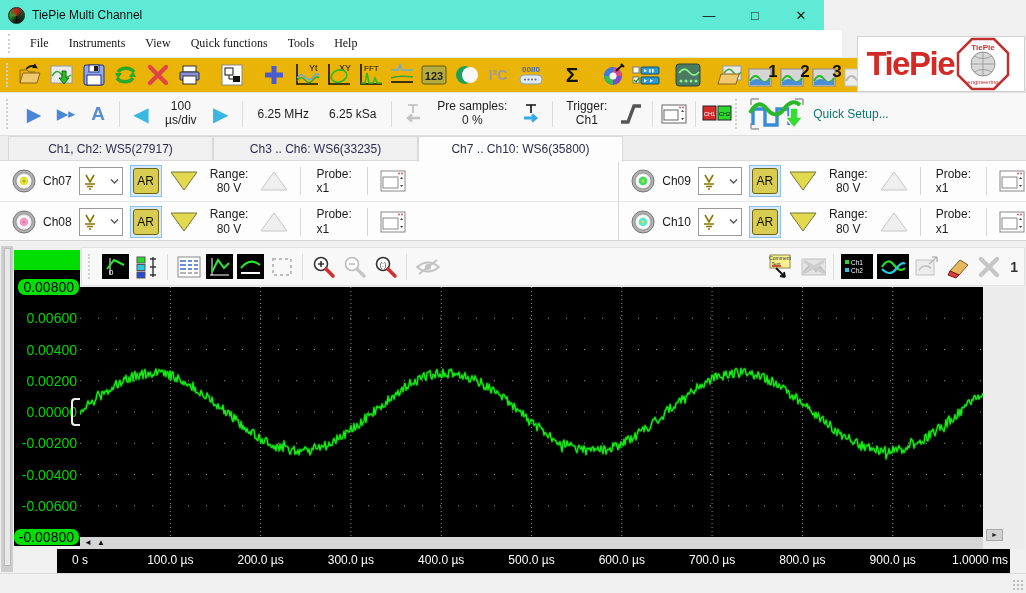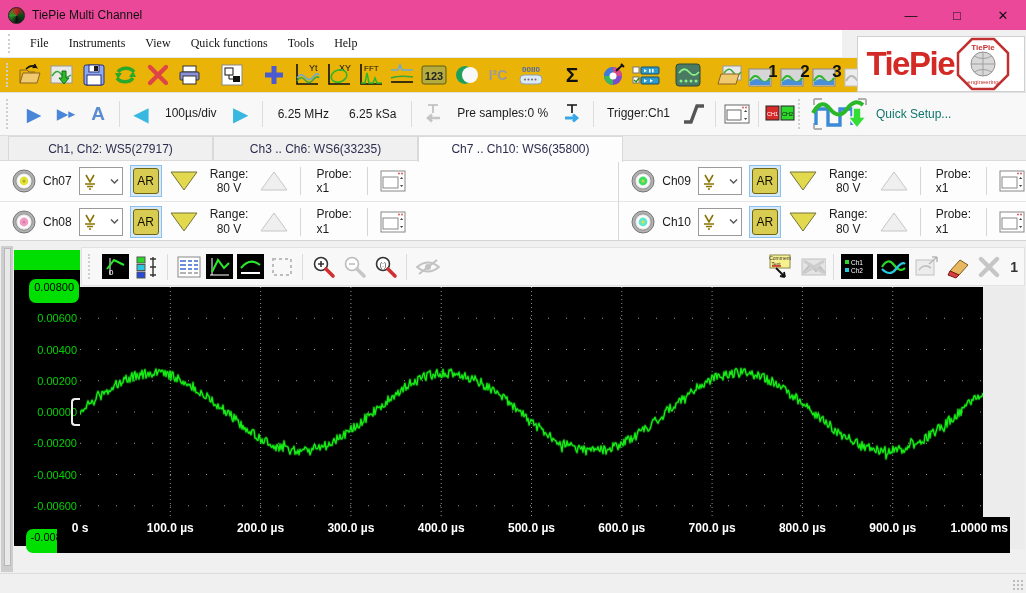--- a/index.html
+++ b/index.html
@@ -1,41 +1,41 @@
 <!DOCTYPE html>
 <html><head>
 <meta charset="utf-8">
 <style>
   * { box-sizing: border-box; margin: 0; padding: 0; }
   html,body { width:1026px; height:593px; overflow:hidden; }
   body { font-family:"Liberation Sans", sans-serif; font-size:12px; color:#000; background:#fff; }
   #app { position:relative; width:1026px; height:593px; background:#f0f0f0; outline:1px solid #7a7a7a; }
 
   
-  .titlebar { position:absolute; left:0; top:0; width:1026px; height:30px; background:#ec4899; display:flex; align-items:center; padding-left:8px;text-align:center; }
+  .titlebar { position:absolute; left:0; top:0; width:824px; height:30px; background:#5eead4; display:flex; align-items:center; padding-left:8px;text-align:center; }
   .app-icon { width:17px; height:17px; border-radius:50%; background:conic-gradient(#c42020,#0a4a1a,#101010,#2a9a2a,#c42020); border:1px solid #222; margin-right:7px; }
   .title-text { font-size:12px; color:#111; }
   .win-controls { position:absolute; right:0; top:0; height:30px; display:flex; }
   .win-btn { width:46px; height:30px; display:flex; align-items:center; justify-content:center; font-size:13px; color:#111; }
 
   
   .menubar { position:absolute; left:0; top:30px; width:842px; height:27px; background:#fff; display:flex; align-items:center; padding-left:6px;font-family:Liberation Serif, serif; }
   .drag-handle { width:6px; height:70%; border-left:2px dotted #cfcfcf; margin:0 6px 0 2px; }
   .menu-item { padding:4px 10px; color:#141414; }
 
   
   .logo-panel { position:absolute; left:857px; top:36px; width:168px; height:56px; background:#fff; border:1px solid #d0d0d0; display:flex; align-items:center; justify-content:flex-end; padding-right:14px; z-index:3; }
   .brand-text { font-size:33px; font-weight:bold; letter-spacing:-1.5px; color:#d42a26; margin-right:2px; }
 
   
   .toolbar1 { position:absolute; left:0; top:57px; width:857px; height:35px; background:#eab308; border-top:1px solid #e7e7e7; display:flex; align-items:center; padding-left:4px; }
   .toolbar2 { position:absolute; left:0; top:92px; width:1026px; height:44px; background:#f8f8f8; border-top:1px solid #e2e2e2; border-bottom:1px solid #dddddd; display:flex; align-items:center; padding-left:4px; }
   .tbtn { min-width:30px; height:30px; display:flex; align-items:center; justify-content:center; margin:0 1px; }
   .sep { width:1px; height:26px; background:#dcdcdc; margin:0 5px; }
-  .stack { display:flex; flex-direction:row; align-items:center; line-height:1.15; padding:0 8px; color:#1c1c1c; }
+  .stack { display:flex; flex-direction:column; align-items:center; line-height:1.15; padding:0 8px; color:#1c1c1c; }
   .glyph-blue { color:#4a86d8; font-size:19px; }
   .glyph-cyan { color:#38b8e0; font-size:20px; }
   .auto-a { font-size:19px; font-weight:bold; color:#5a8cd0; }
   .val-label { padding:0 10px; color:#1c1c1c; }
   .qs-label { padding-left:6px; color:#0f766e; }
 
   
   .tabsrow { position:absolute; left:0; top:136px; width:1026px; height:25px; background:#eeeeee; border-bottom:1px solid #dadada; display:flex; padding-left:8px; }
   .tab { min-width:205px; text-align:center; line-height:24px; background:#f0f0f0; border:1px solid #d9d9d9; border-bottom:none; color:#2c2c4e; }
   .tab.active { background:#fdfdfd; margin-bottom:-1px; height:26px; z-index:2; }
@@ -57,33 +57,33 @@
   
   .dock-strip { position:absolute; left:1px; top:246px; width:12px; height:326px; background:#cdcdcd; }
   .dock-strip::after { content:""; position:absolute; left:3px; top:2px; width:5px; height:97%; background:#e9e9e9; border:1px solid #b8b8b8; }
   .graph-toolbar { position:absolute; left:81px; top:247px; width:944px; height:39px; background:#f8f8f8; border:1px solid #e2e2e2; display:flex; align-items:center; padding-left:4px; }
   .gico { width:27px; height:25px; background:#000; display:flex; align-items:center; justify-content:center; margin:0 2px; }
   .wico { width:27px; height:25px; display:flex; align-items:center; justify-content:center; margin:0 2px; }
   .graph-count { font-size:14px; font-weight:bold; color:#333; padding:0 6px; }
 
   .yaxis { position:absolute; left:14px; top:250px; width:66px; height:296px; background:#000; }
   .yaxis-header { position:absolute; left:0; top:0; width:100%; height:20px; background:#00dd00; }
-  .ylabel { position:absolute; right:3px; height:24px; line-height:16px; font-size:11px; color:#00d400; text-align:right; }
+  .ylabel { position:absolute; right:3px; height:16px; line-height:16px; font-size:14px; color:#00d400; text-align:right; }
   .ylabel.pill { background:#00e000; color:#000; border-radius:7px; padding:0 5px; right:1px; }
 
   .plot { position:absolute; left:80px; top:287px; width:903px; height:250px; background:#000; }
   .trigger-bracket { position:absolute; left:71px; top:398px; width:9px; height:28px; border:2px solid #ededed; border-right:none; border-radius:4px 0 0 4px; }
 
   .right-strip { position:absolute; left:983px; top:287px; width:42px; height:262px; background:#ececec; }
   .scroll-right-btn { position:absolute; left:3px; bottom:8px; width:17px; height:12px; background:#d2d2d2; border:1px solid #aaa; font-size:7px; line-height:10px; text-align:center; color:#222; }
   .scroll-strip { position:absolute; left:80px; top:537px; width:903px; height:12px; background:#d6d6d6; }
   .scroll-left-arrow { position:absolute; left:4px; top:0; font-size:8px; line-height:12px; color:#111; }
   .trig-pos-marker { position:absolute; left:17px; top:0; font-size:8px; line-height:12px; color:#111; }
 
-  .time-axis { position:absolute; left:57px; top:517px; width:953px; height:36px; background:#000;font-weight:bold; }
+  .time-axis { position:absolute; left:57px; top:549px; width:953px; height:36px; background:#000; }
   .xlabel { position:absolute; top:4px; color:#fff; font-size:12px; white-space:nowrap; }
 
   .statusbar { position:absolute; left:0; top:573px; width:1026px; height:20px; background:#f0f0f0; border-top:1px solid #dcdcdc; }
   .grip { position:absolute; right:2px; bottom:2px; width:12px; height:12px;
           background-image:radial-gradient(#bdbdbd 1px, transparent 1.2px); background-size:4px 4px; }
 
   svg text { font-family:"Liberation Sans", sans-serif; }
 </style>
 </head>
 <body>

